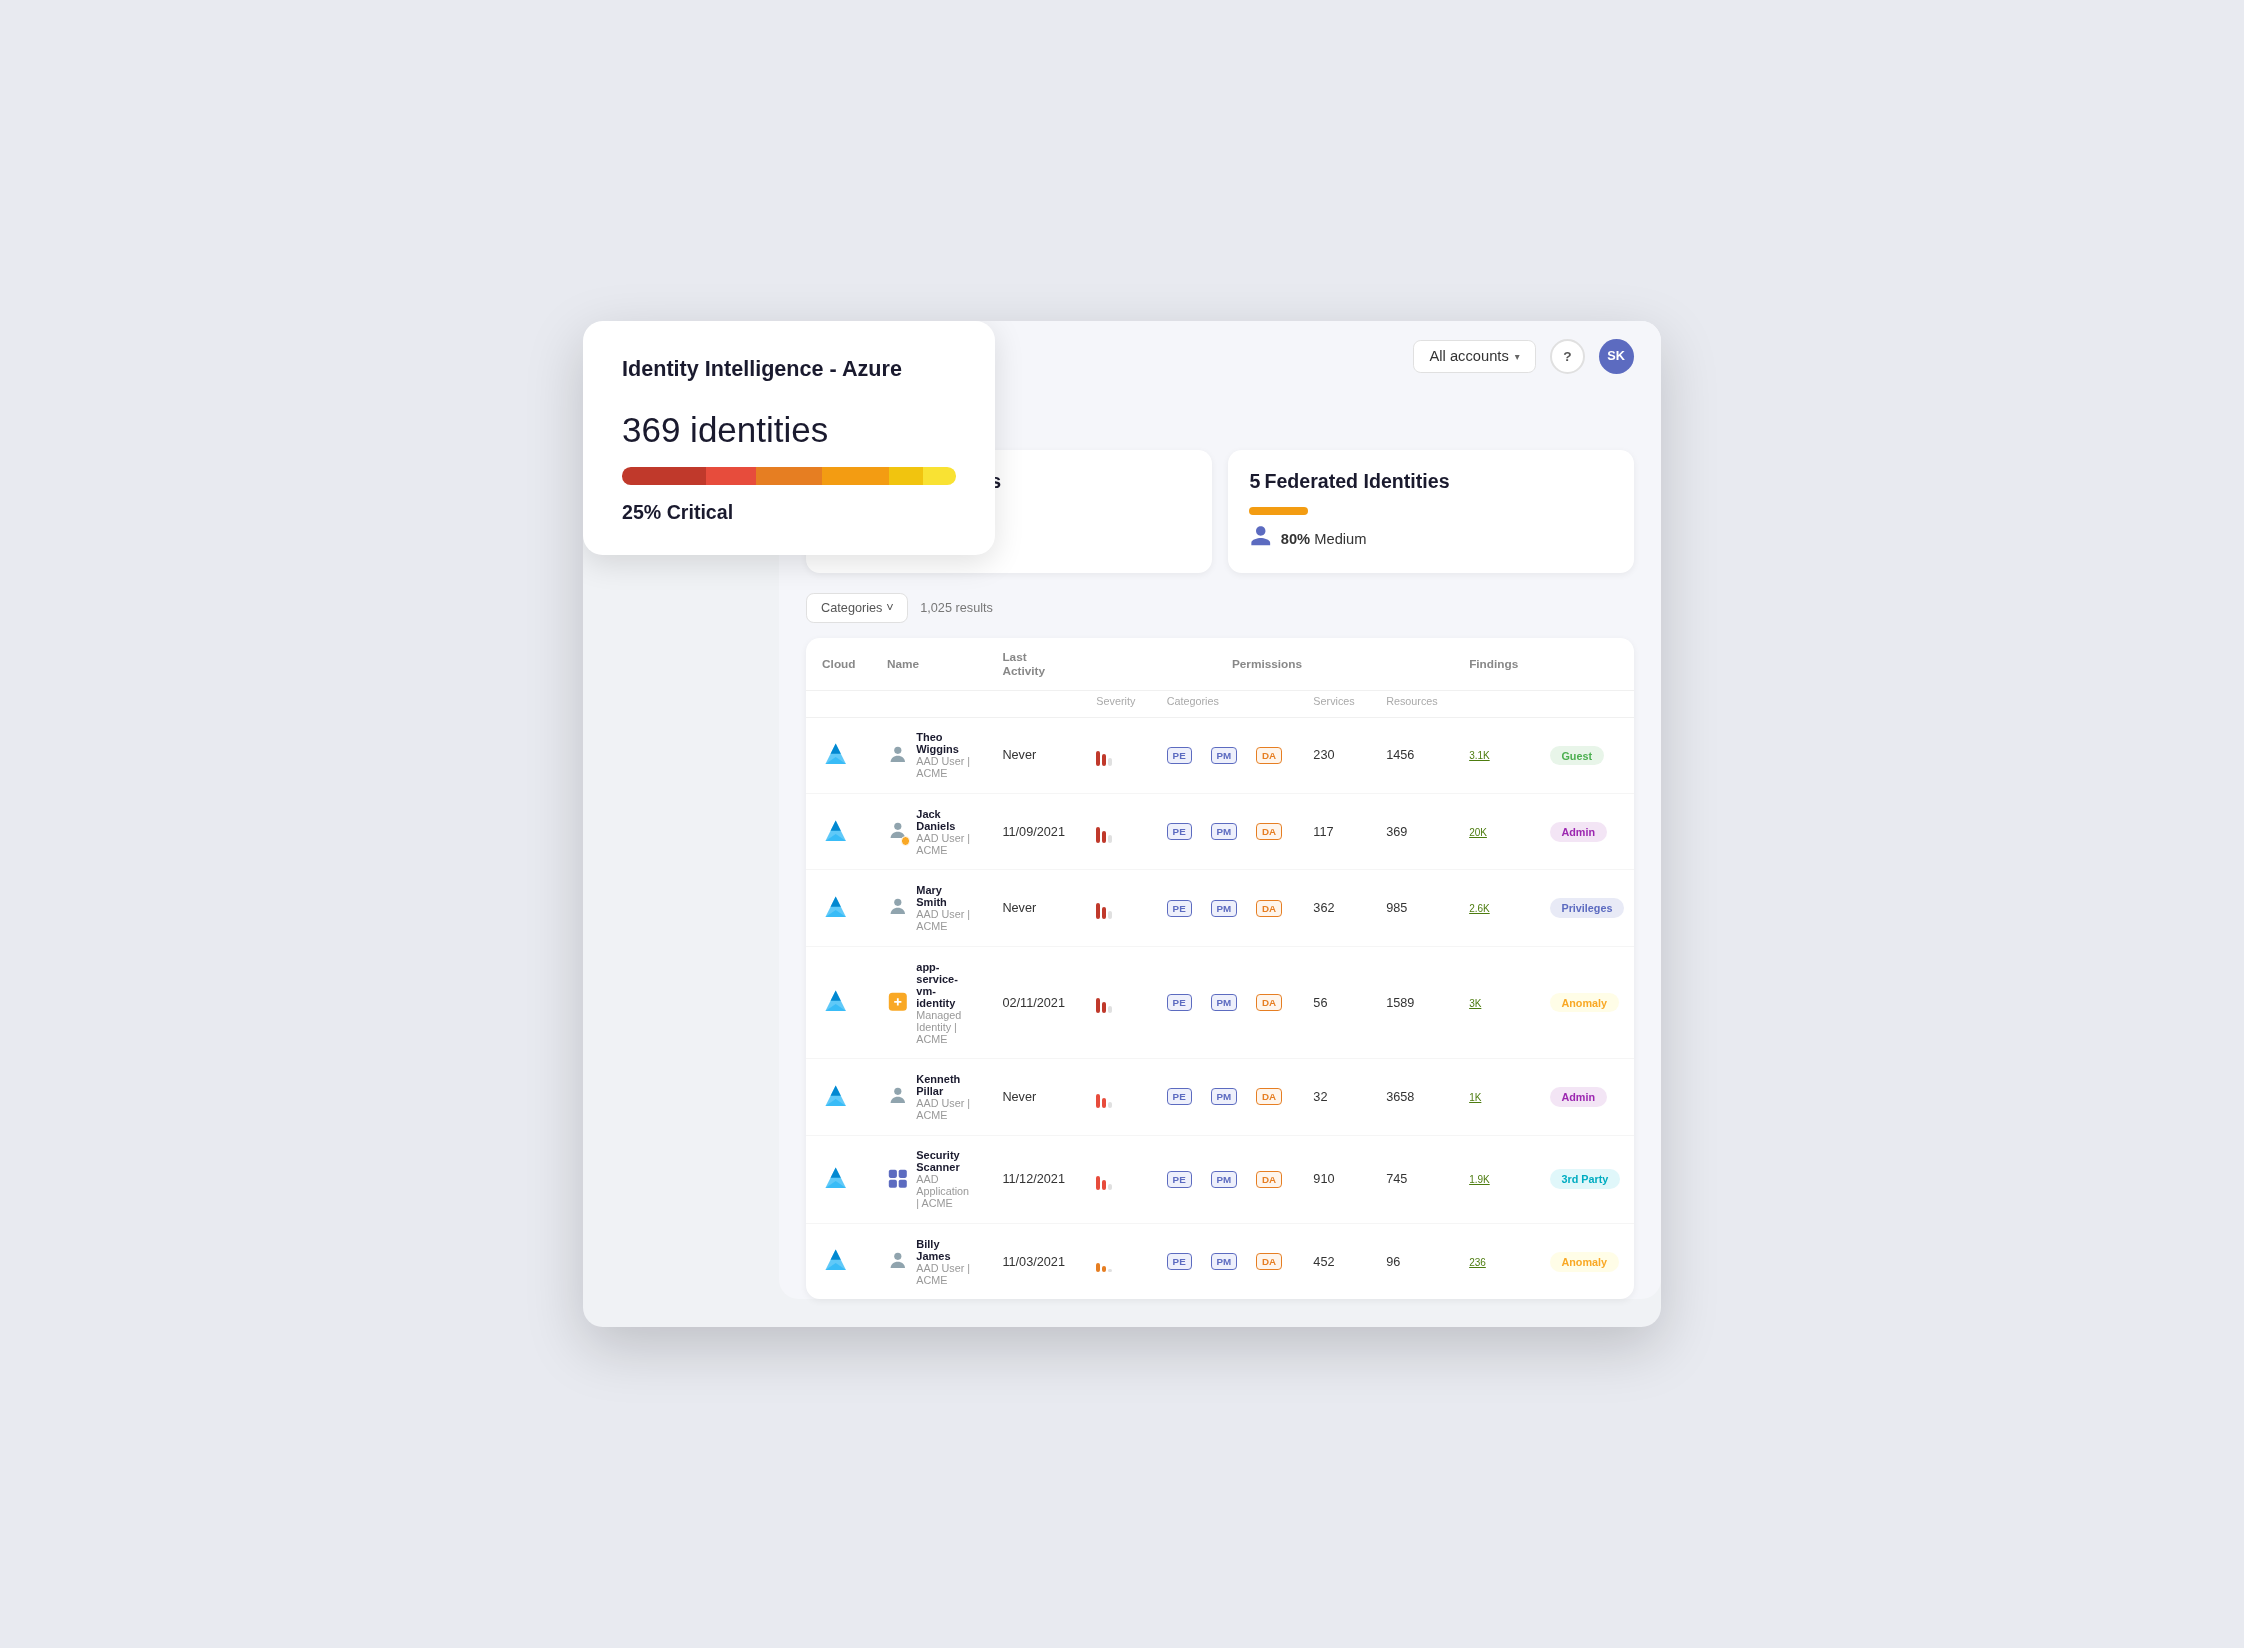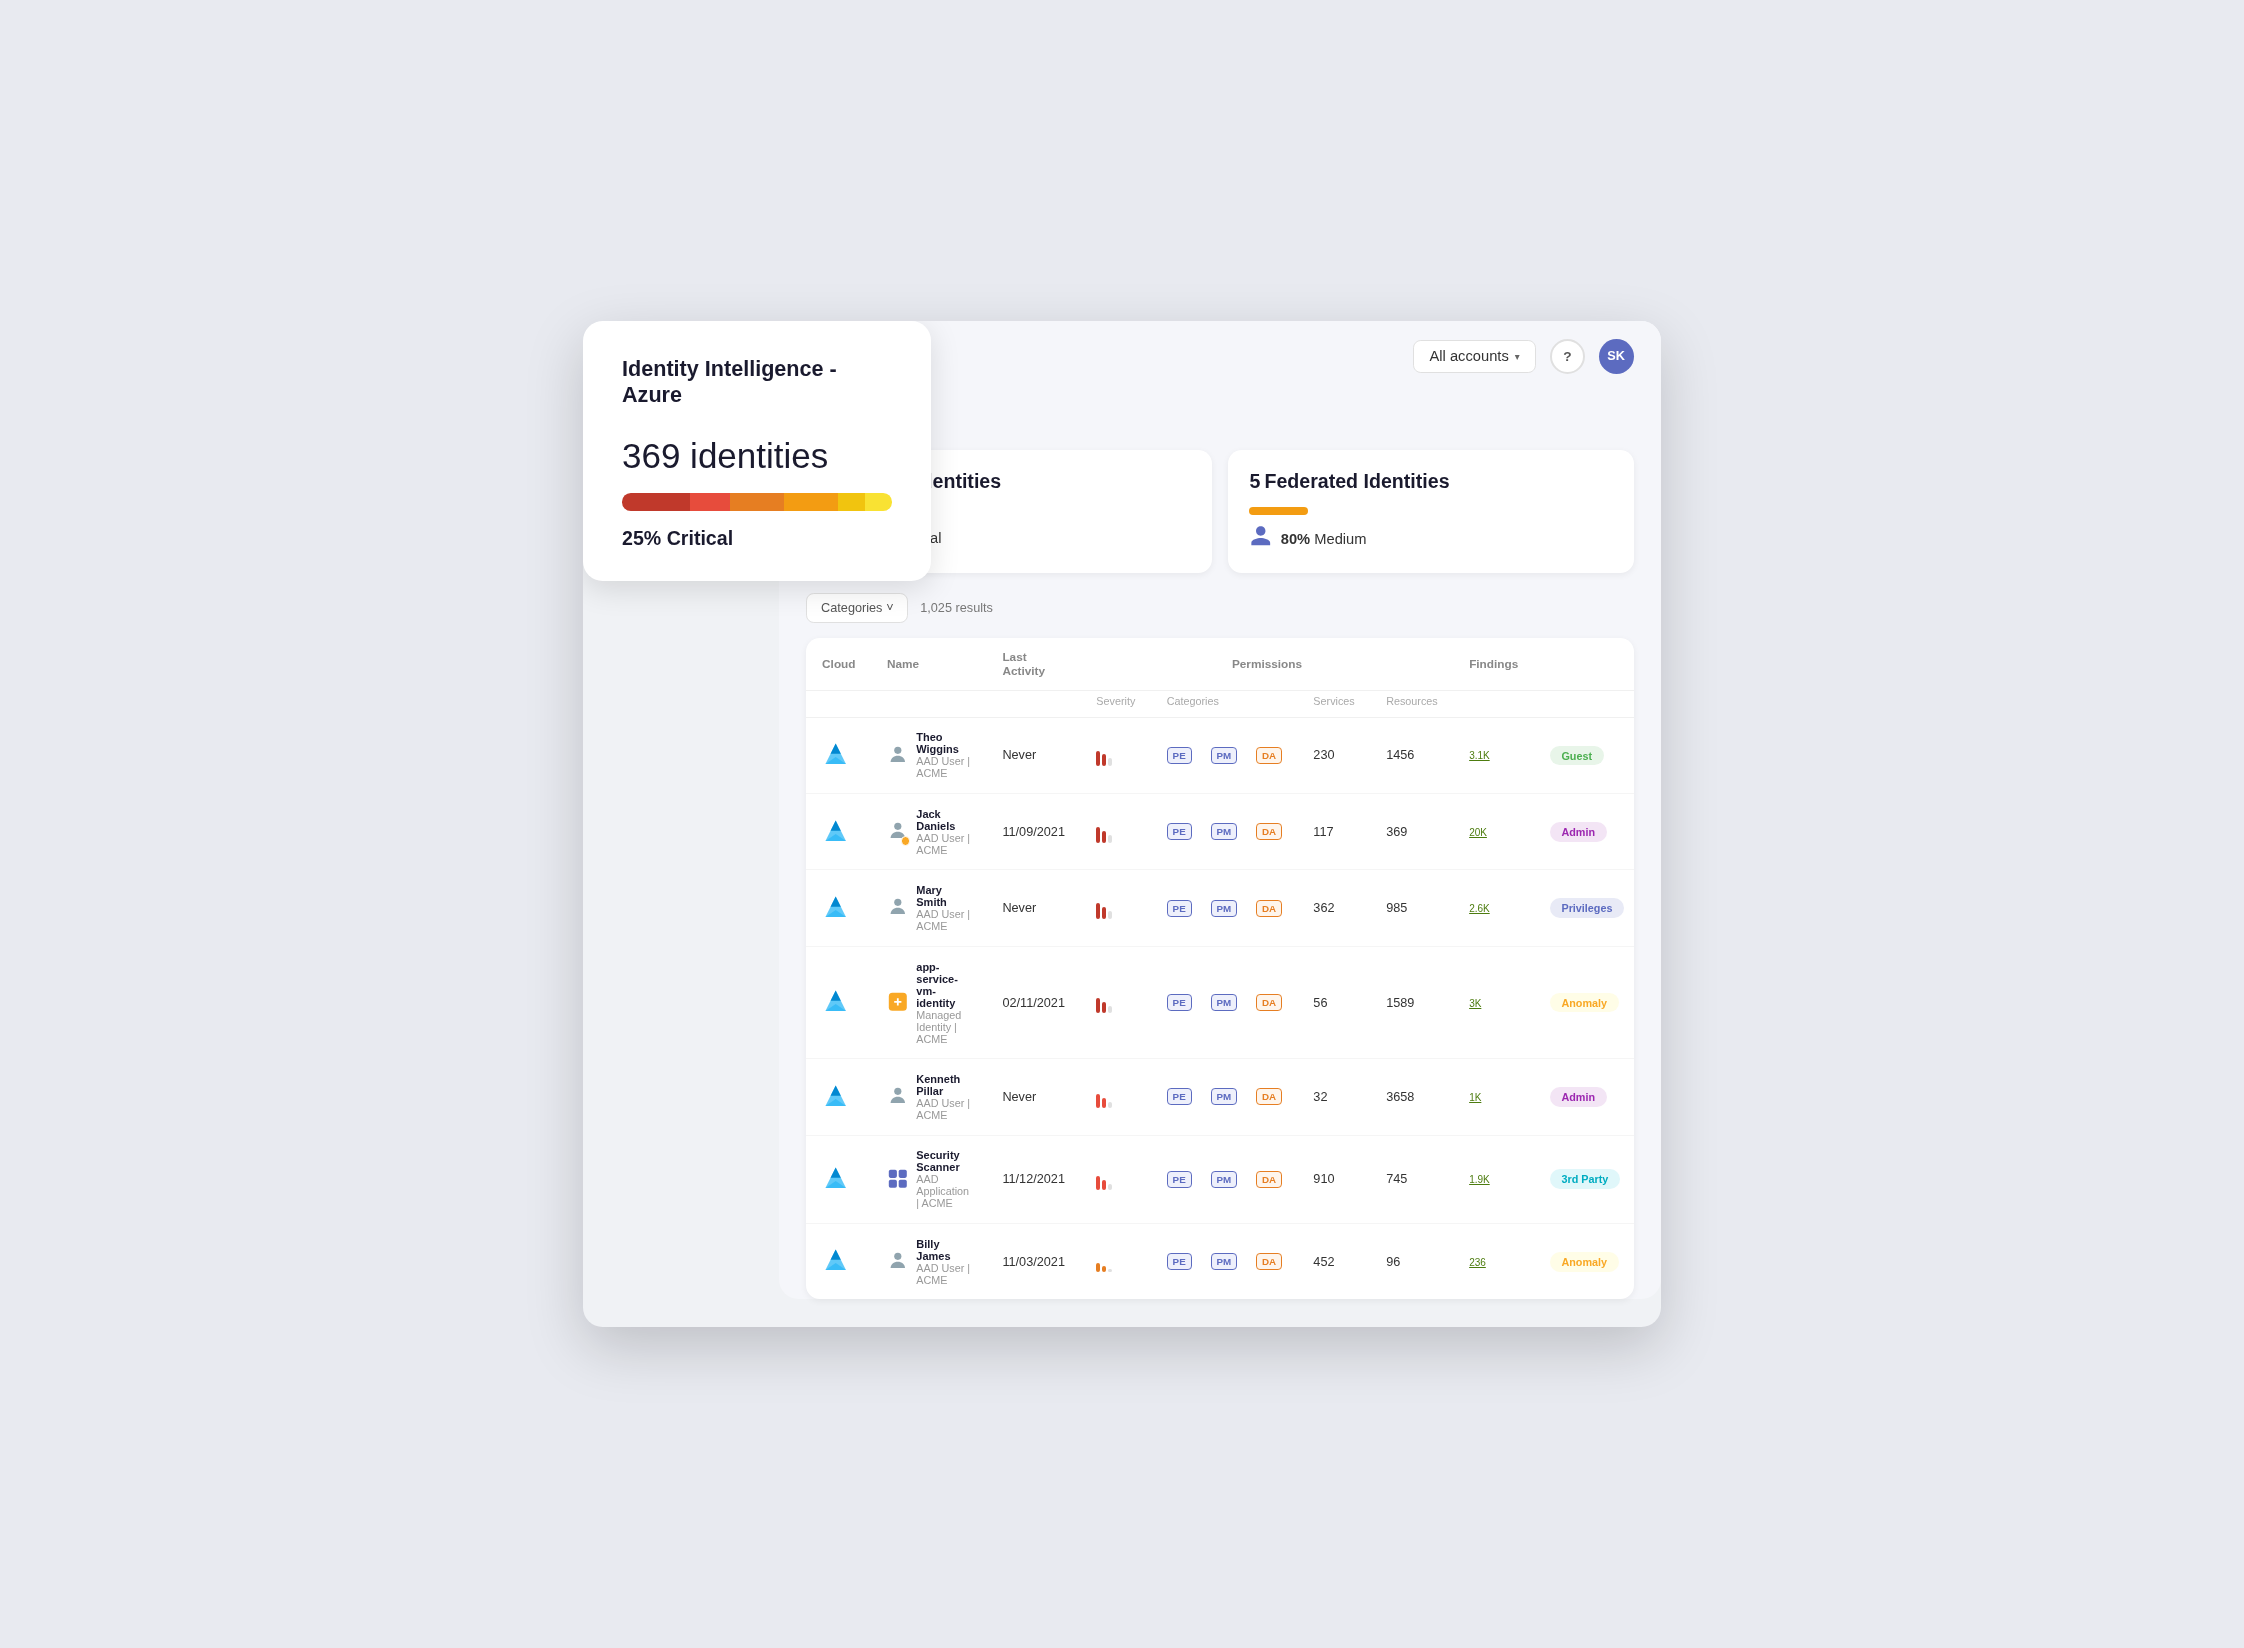--- a/index.html
+++ b/index.html
@@ -20,21 +20,21 @@
       box-shadow: 0 19.6px 59px rgba(0,0,0,0.18);
       overflow: hidden;
       position: relative;
     }
 
     
     .floating-card {
       position: absolute;
       top: 0;
       left: 0;
-      width: 348px;
+      width: 412px;
       background: #fff;
       border-radius: 19.6px;
       box-shadow: 0 7.8px 31px rgba(0,0,0,0.12);
       padding: 35px 39px 31px;
       z-index: 10;
     }
 
     .floating-card-title {
       font-size: 21.6px;
       font-weight: 700;

